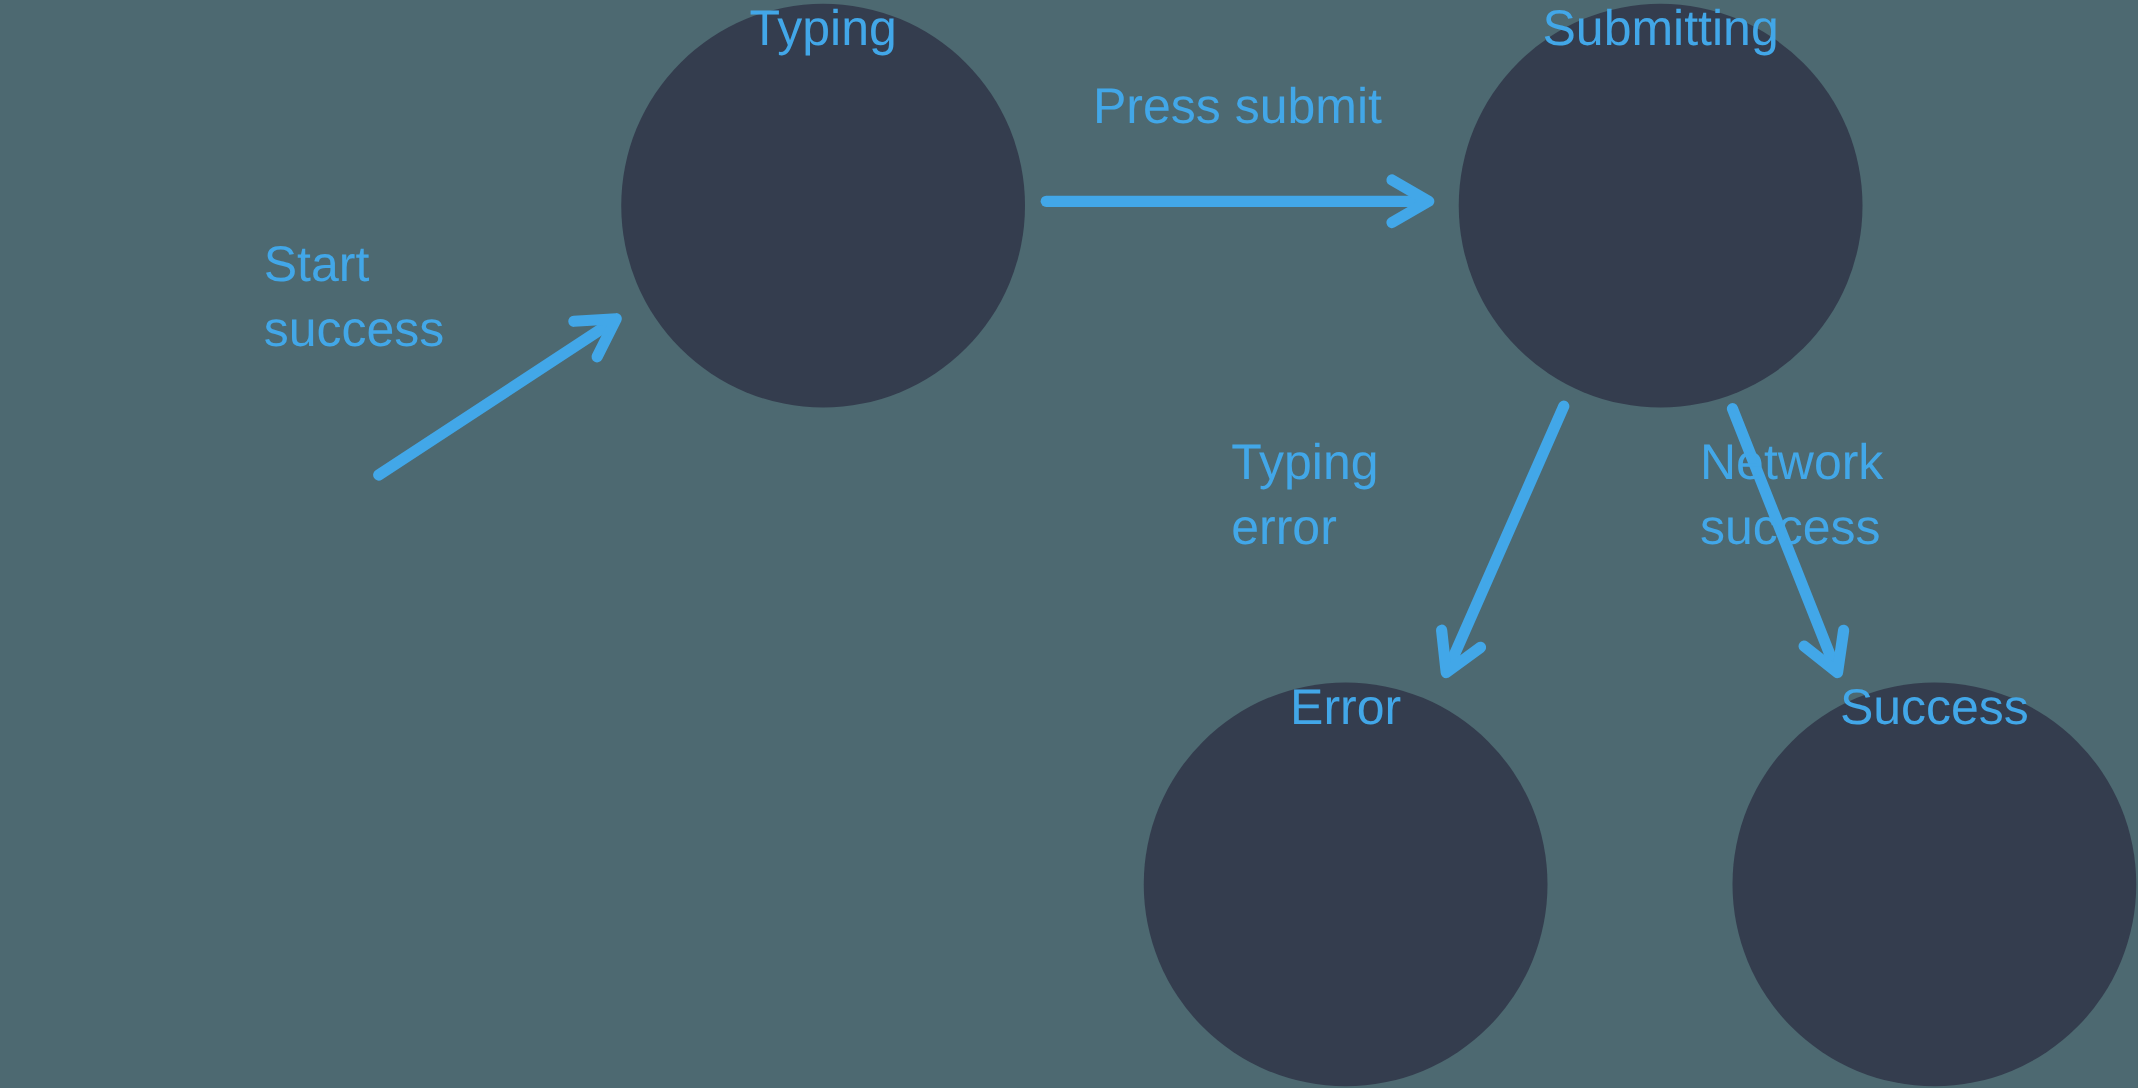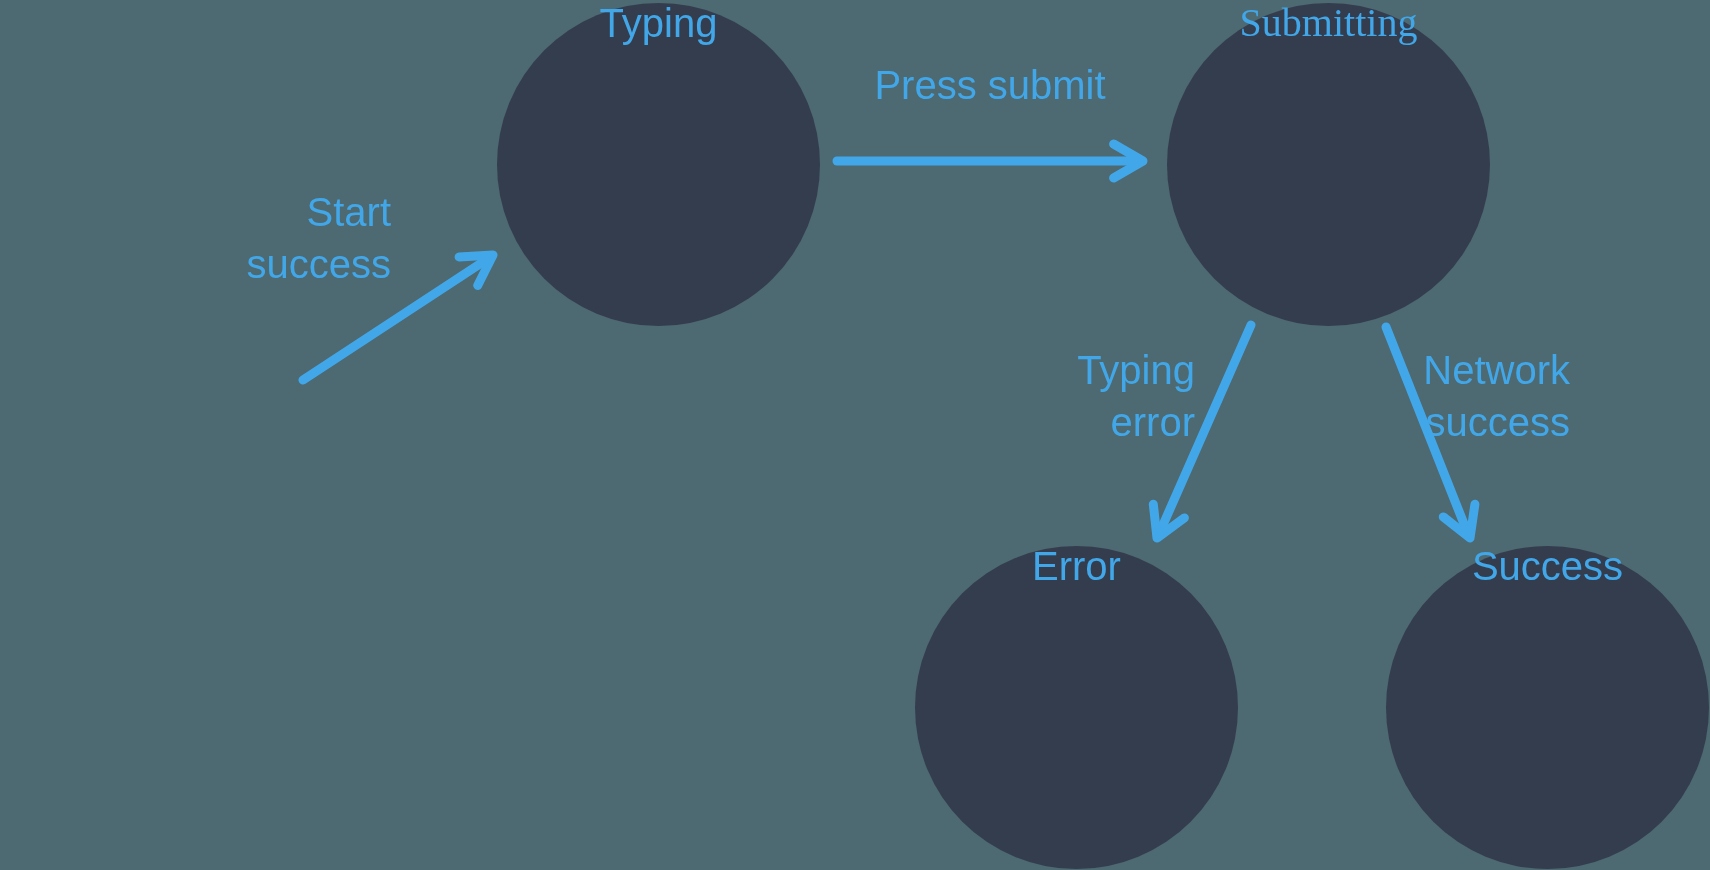--- a/index.html
+++ b/index.html
@@ -47,25 +47,25 @@
     font-size: 40px;
     line-height: 1;
     white-space: nowrap;
   }
   .edge-label {
     position: absolute;
     transform: translate(-50%, -50%);
     color: var(--accent);
     font-size: 40px;
     line-height: 1.3;
-    text-align: right;
+    text-align: left;
   }
   #state-empty      { left: 2px;    top: 340px; }
   #state-typing     { left: 497px;  top: 3px;   }
-  #state-submitting { left: 1167px; top: 3px; font-family: Liberation Serif, serif;   }
+  #state-submitting { left: 1167px; top: 3px;   }
   #state-error      { left: 915px;  top: 546px; }
   #state-success    { left: 1386px; top: 546px; }
 
   #label-start-typing    { left: 301px;  top: 238px; width: 180px; }
   #label-press-submit    { left: 990px;  top: 85px;  white-space: nowrap; }
   #label-network-error   { left: 1090px; top: 396px; width: 210px; }
   #label-network-success { left: 1465px; top: 396px; width: 210px; }
 </style>
 </head>
 <body>

